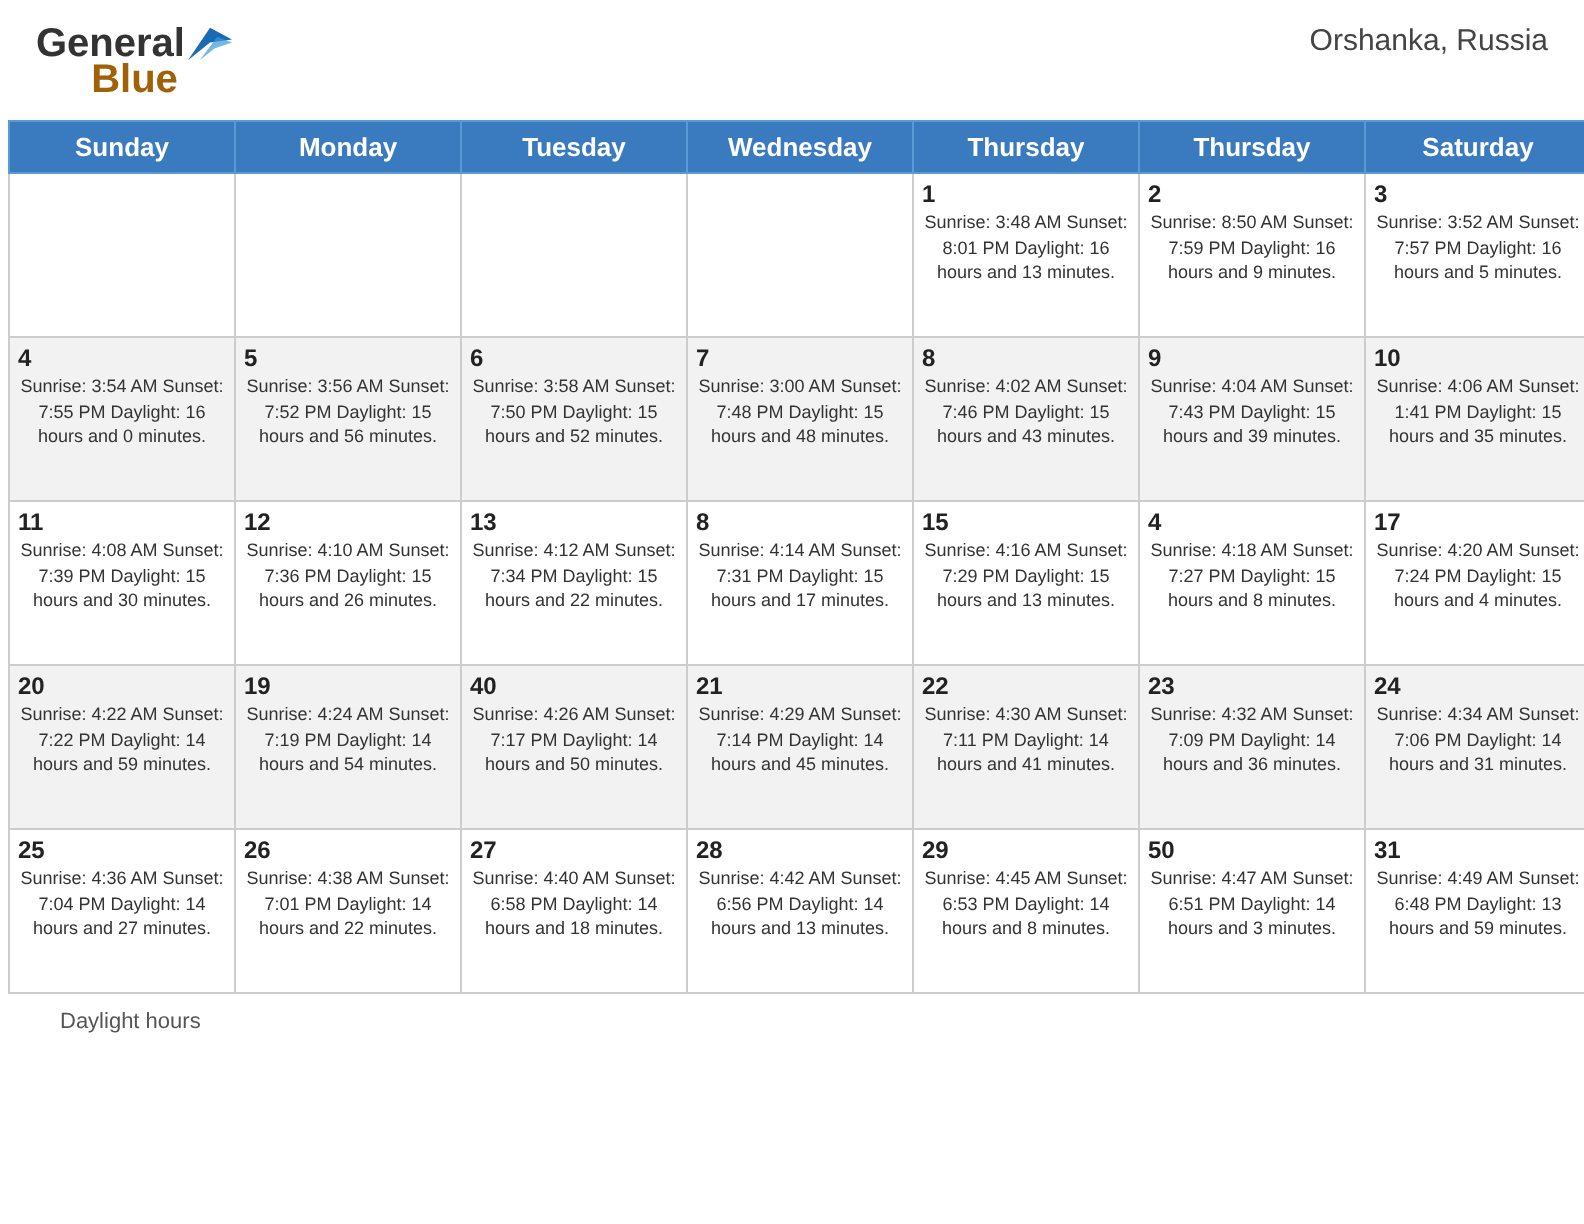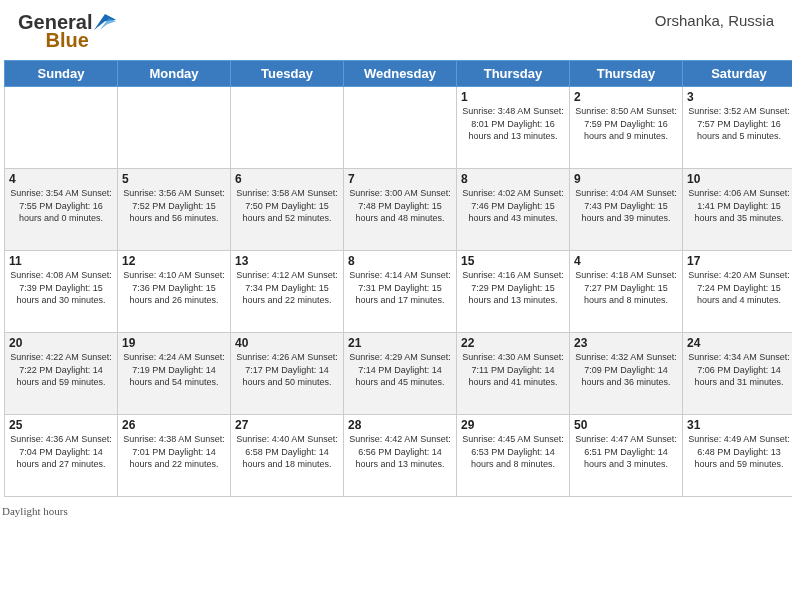--- a/index.html
+++ b/index.html
@@ -84,24 +84,23 @@
       display: block;
       margin-bottom: 1px;
     }
     .day-info {
       font-size: 9px;
       line-height: 1.4;
       color: #333;
       text-align: center;
     }
     .footer {
-      padding: 4px 2px;
+      padding: 4px 30px;
       font-size: 11px;
       color: #555;
-      font-family: Liberation Serif, serif;
     }
   </style>
 </head>
 <body>
 
 <div class="header">
   <div class="logo">
     <div class="logo-text">
       <span class="logo-general">General</span>
       <svg class="logo-icon" viewBox="0 0 30 22" fill="none">

